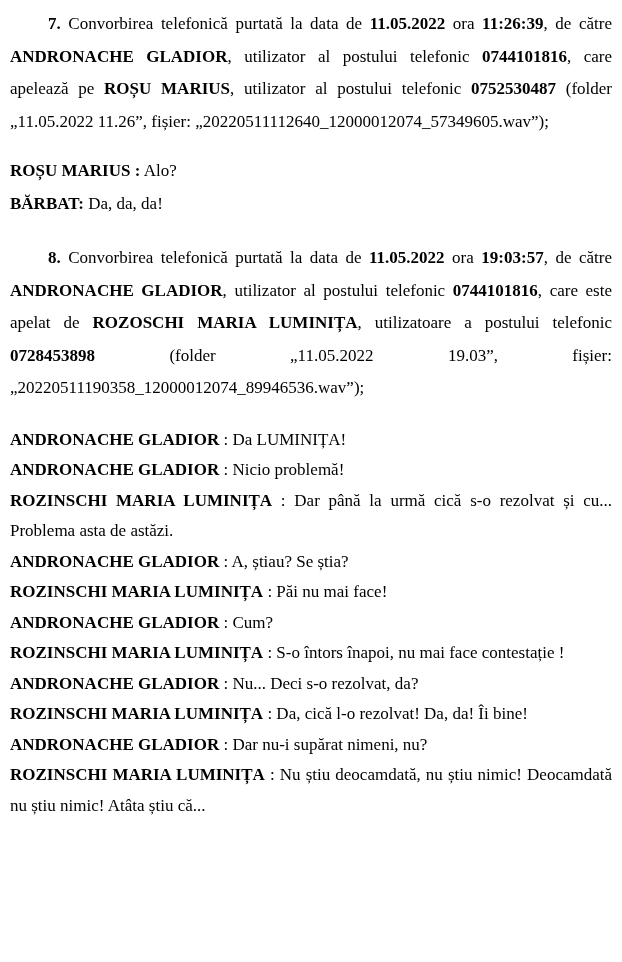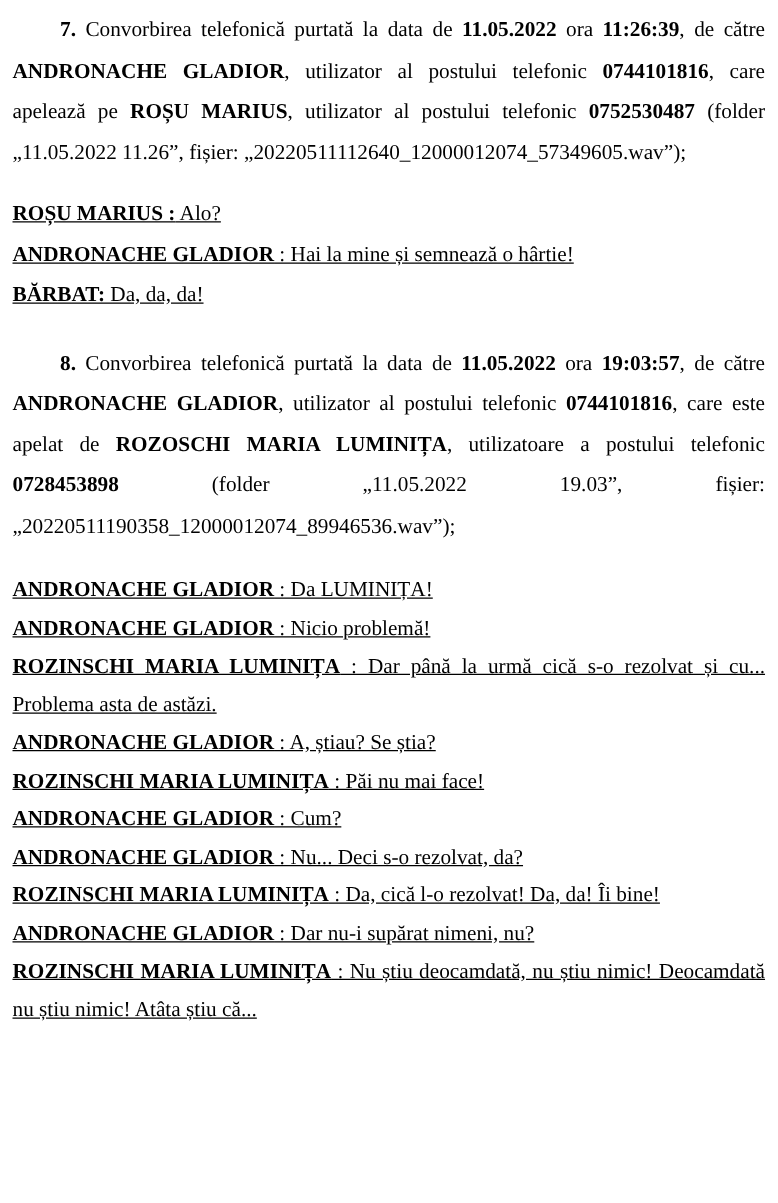--- a/index.html
+++ b/index.html
@@ -21,53 +21,52 @@
     font-size: 17px;
     text-align: justify;
     color: #000000;
   }
   .block-numbered p {
     text-indent: 38px;
     line-height: 32.5px;
   }
   .block-dialog p {
     line-height: 32.5px;
-    text-decoration: underline;
   }
   #block-dialog-2 p {
     line-height: 30.5px;
   }
   .b { font-weight: bold; }
   #block-dialog-1 { margin-top: 17px; }
   #block-paragraph-8 { margin-top: 22px; }
   #block-dialog-2 { margin-top: 20px; }
 </style>
 </head>
 <body>
 
 <div class="page">
   <div id="block-paragraph-7" class="block block-numbered">
       <p><span class="b">7.</span><span> Convorbirea telefonică purtată la data de </span><span class="b">11.05.2022</span><span> ora </span><span class="b">11:26:39</span><span>, de către </span><span class="b">ANDRONACHE GLADIOR</span><span>, utilizator al postului telefonic </span><span class="b">0744101816</span><span>, care apelează pe </span><span class="b">ROȘU MARIUS</span><span>, utilizator al postului telefonic </span><span class="b">0752530487</span><span> (folder „11.05.2022 11.26”, fișier: „20220511112640_12000012074_57349605.wav”);</span></p>
     </div>
 
   <div id="block-dialog-1" class="block block-dialog">
       <p><span class="b">ROȘU MARIUS :</span><span> Alo?</span></p>
-      <p><span class="b">ANDRONACHE GLADIOR</span><span> : Hai la mine și semnează o hârtie!</span></p>
       <p><span class="b">BĂRBAT:</span><span> Da, da, da!</span></p>
     </div>
 
   <div id="block-paragraph-8" class="block block-numbered">
       <p><span class="b">8.</span><span> Convorbirea telefonică purtată la data de </span><span class="b">11.05.2022</span><span> ora </span><span class="b">19:03:57</span><span>, de către </span><span class="b">ANDRONACHE GLADIOR</span><span>, utilizator al postului telefonic </span><span class="b">0744101816</span><span>, care este apelat de </span><span class="b">ROZOSCHI MARIA LUMINIȚA</span><span>, utilizatoare a postului telefonic </span><span class="b">0728453898</span><span> (folder „11.05.2022 19.03”, fișier: „20220511190358_12000012074_89946536.wav”);</span></p>
     </div>
 
   <div id="block-dialog-2" class="block block-dialog">
       <p><span class="b">ANDRONACHE GLADIOR</span><span> : Da LUMINIȚA!</span></p>
       <p><span class="b">ANDRONACHE GLADIOR</span><span> : Nicio problemă!</span></p>
       <p><span class="b">ROZINSCHI MARIA LUMINIȚA</span><span> : Dar până la urmă cică s-o rezolvat și cu... Problema asta de astăzi.</span></p>
       <p><span class="b">ANDRONACHE GLADIOR</span><span> : A, știau? Se știa?</span></p>
       <p><span class="b">ROZINSCHI MARIA LUMINIȚA</span><span> : Păi nu mai face!</span></p>
       <p><span class="b">ANDRONACHE GLADIOR</span><span> : Cum?</span></p>
+      <p><span class="b">ROZINSCHI MARIA LUMINIȚA</span><span> : S-o întors înapoi, nu mai face contestație !</span></p>
       <p><span class="b">ANDRONACHE GLADIOR</span><span> : Nu... Deci s-o rezolvat, da?</span></p>
       <p><span class="b">ROZINSCHI MARIA LUMINIȚA</span><span> : Da, cică l-o rezolvat! Da, da! Îi bine!</span></p>
       <p><span class="b">ANDRONACHE GLADIOR</span><span> : Dar nu-i supărat nimeni, nu?</span></p>
       <p><span class="b">ROZINSCHI MARIA LUMINIȚA</span><span> : Nu știu deocamdată, nu știu nimic! Deocamdată nu știu nimic! Atâta știu că...</span></p>
     </div>
 </div>
 
 </body></html>

